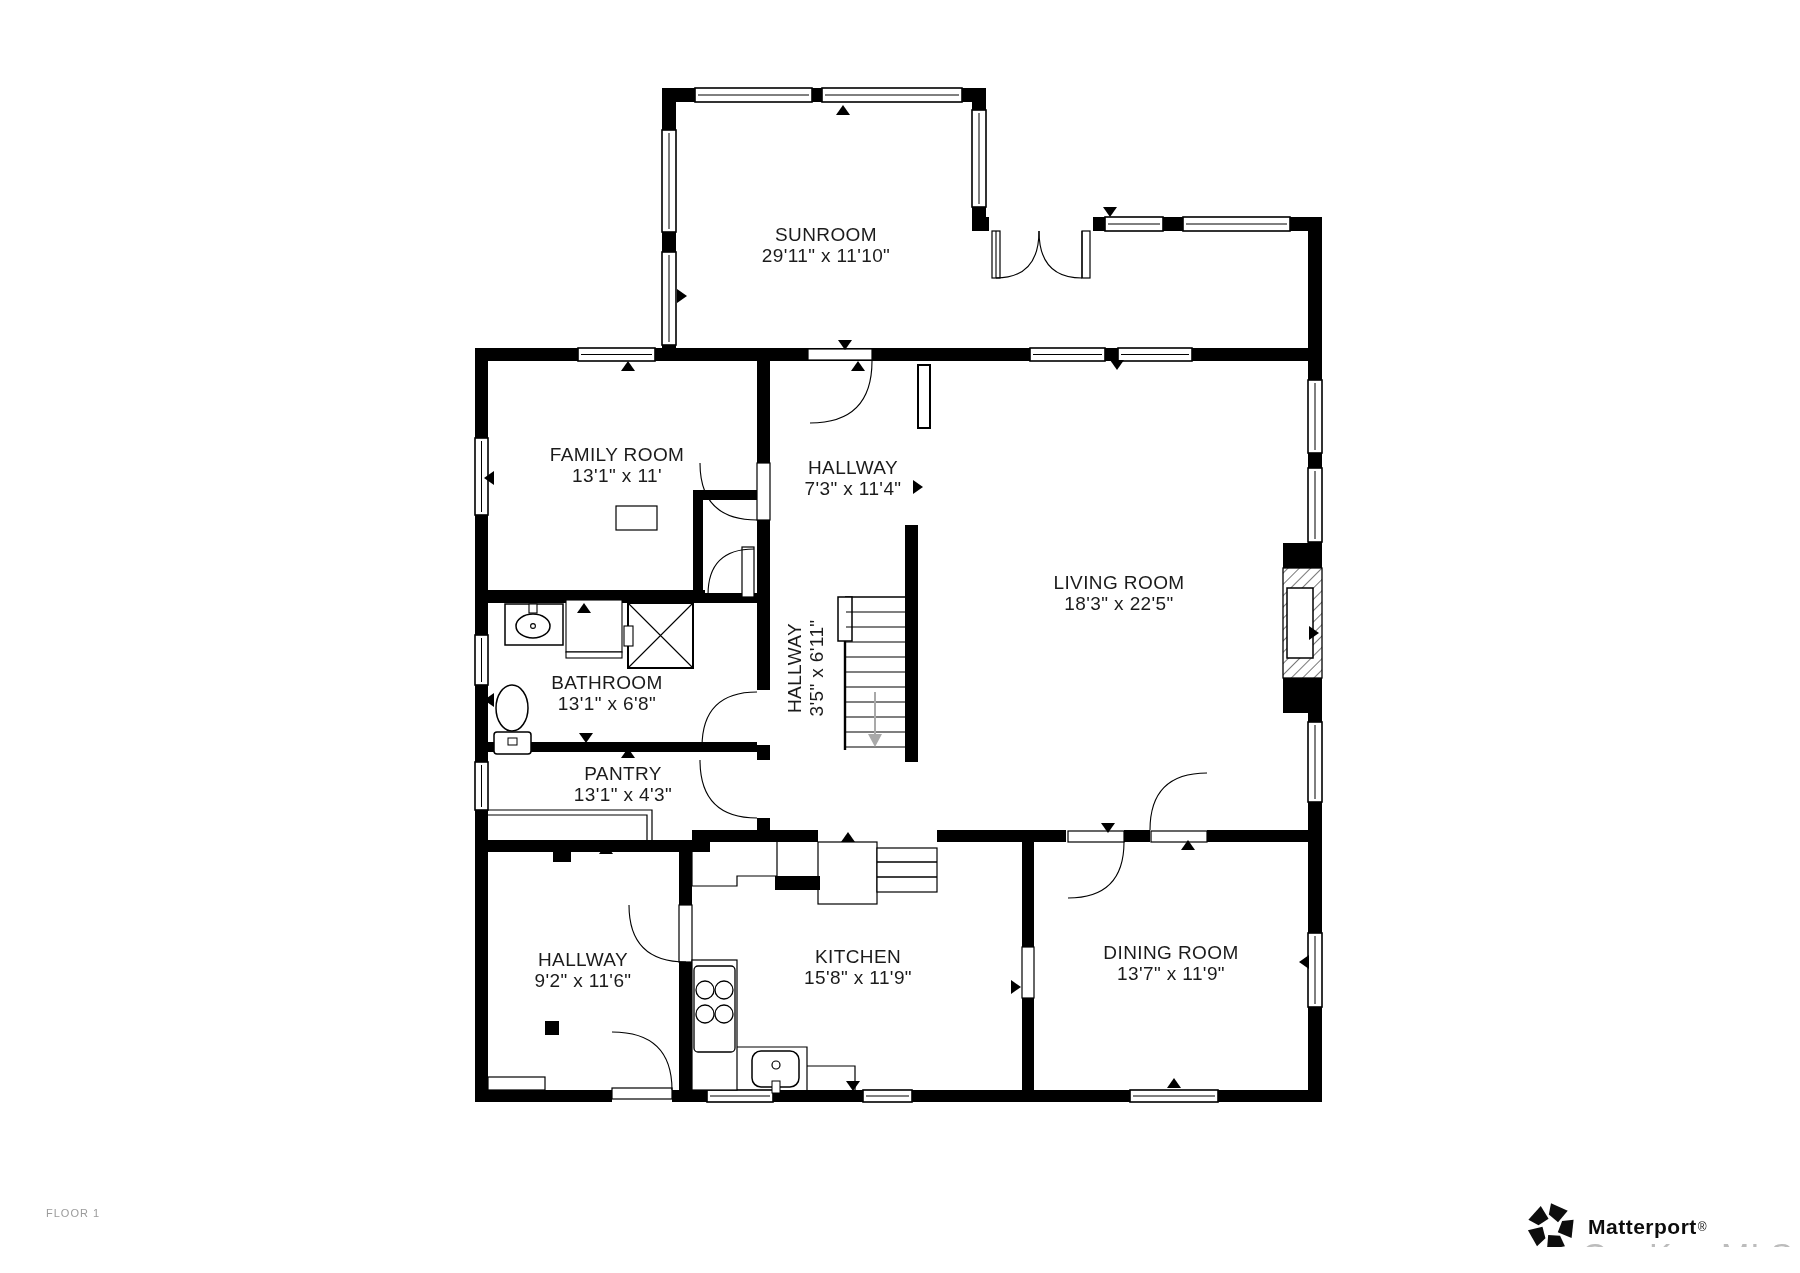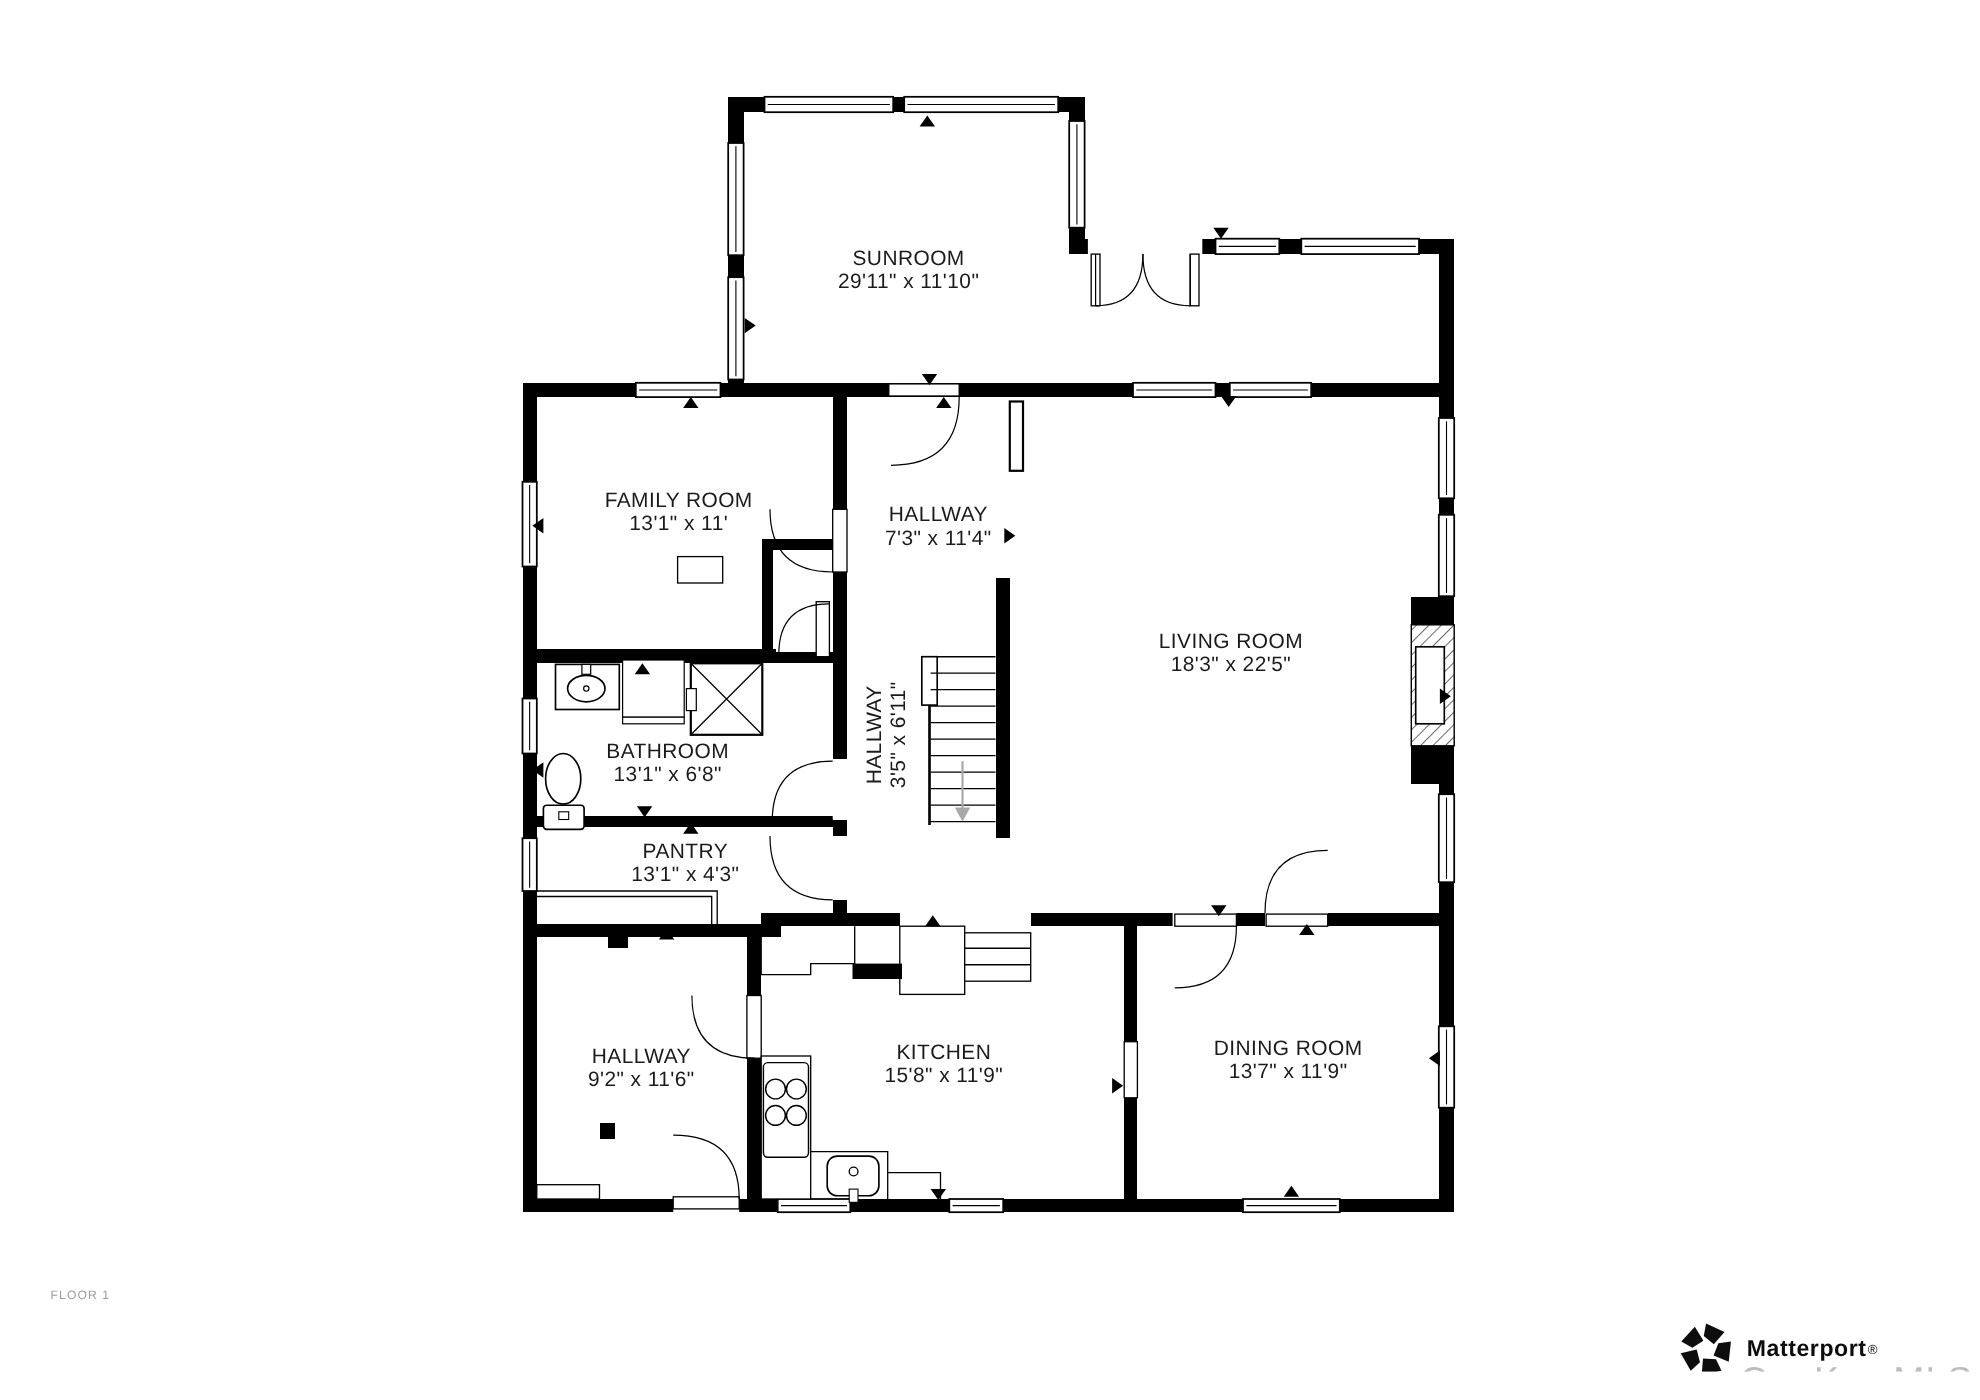--- a/index.html
+++ b/index.html
@@ -4,21 +4,21 @@
 <style>
   html,body{margin:0;padding:0;background:#fff;}
   .stage{position:relative;width:1800px;height:1247px;background:#ffffff;overflow:hidden;
          font-family:"Liberation Sans",sans-serif;}
   #plan{position:absolute;left:0;top:0;}
   .room-name{font-size:19px;fill:#1b1b1b;letter-spacing:.4px;}
   .room-dims{font-size:19px;fill:#1b1b1b;letter-spacing:.4px;}
   .footer{position:absolute;left:0;top:1196px;width:100%;text-align:center;
           color:#2e2e2e;font-size:16px;line-height:16.2px;letter-spacing:.2px;}
   .footer .disclaimer{color:#9e9e9e;margin-top:1px;}
-  .floor-tag{position:absolute;left:46px;top:1172px;font-size:11px;color:#9b9b9b;letter-spacing:1px;}
+  .floor-tag{position:absolute;left:46px;top:1207px;font-size:11px;color:#9b9b9b;letter-spacing:1px;}
   .brand{position:absolute;left:1524px;top:1200px;display:flex;align-items:center;color:#0d0d0d;}
   .brand .pin{width:54px;height:54px;margin-right:10px;}
   .brand-text{font-family:Liberation Sans, sans-serif;font-weight:bold;font-size:21px;letter-spacing:.5px;}
   .reg{font-size:12px;vertical-align:super;margin-left:1px;}
   .watermark{position:absolute;right:6px;top:1236px;font-size:34px;color:#bcbcbc;
              letter-spacing:1px;font-weight:500;}
 </style>
 </head>
 <body>
 

